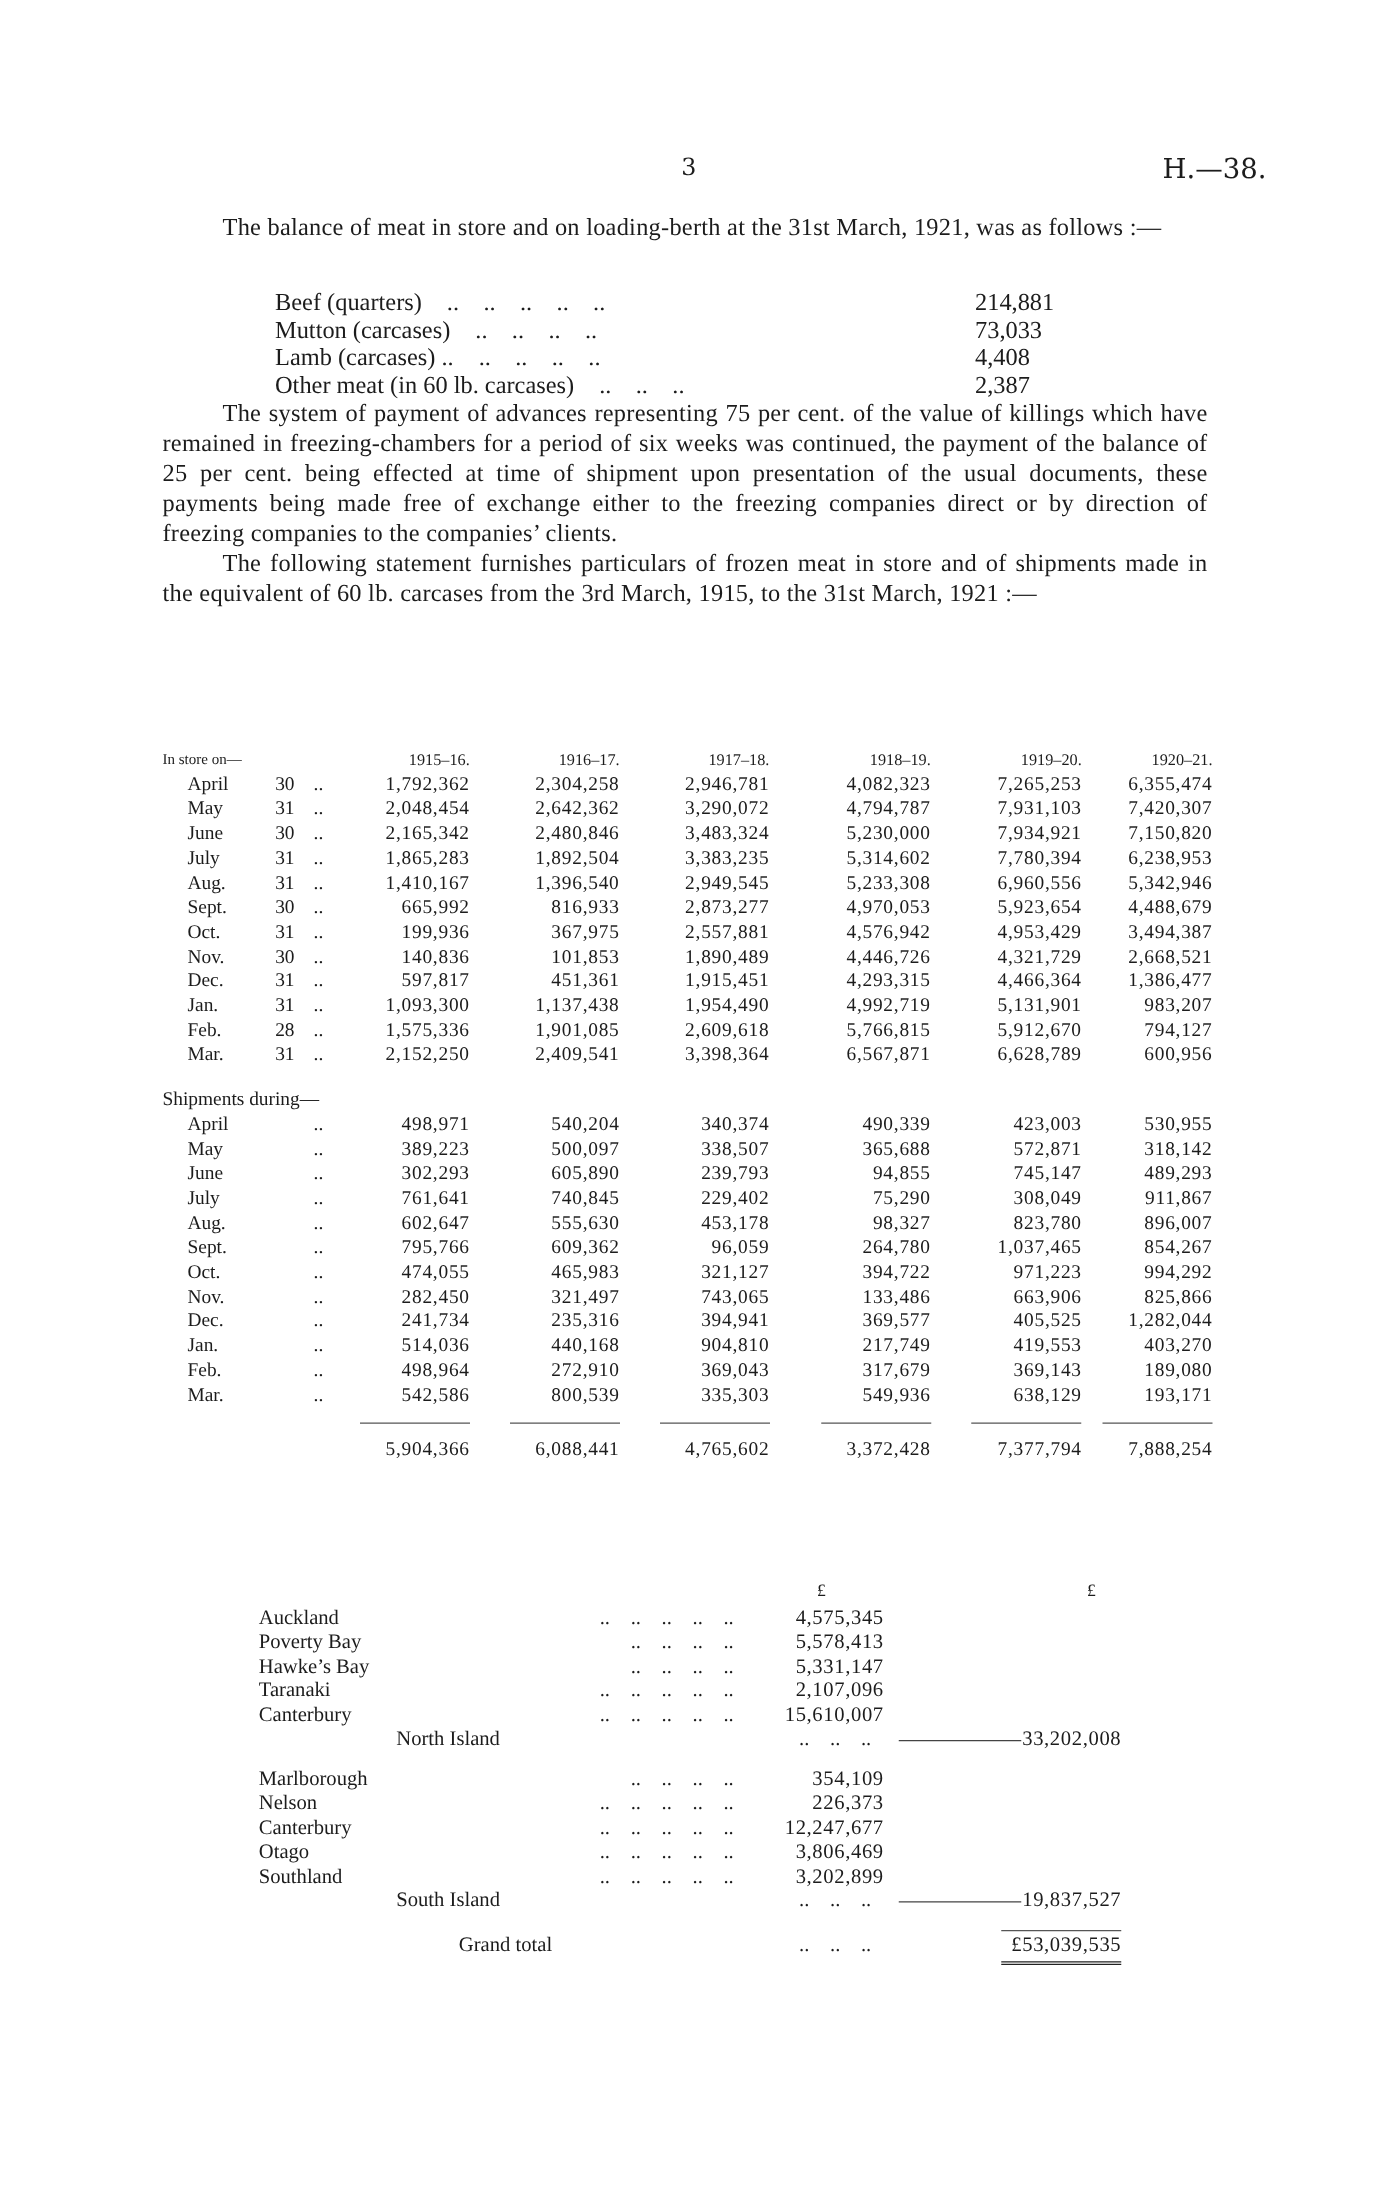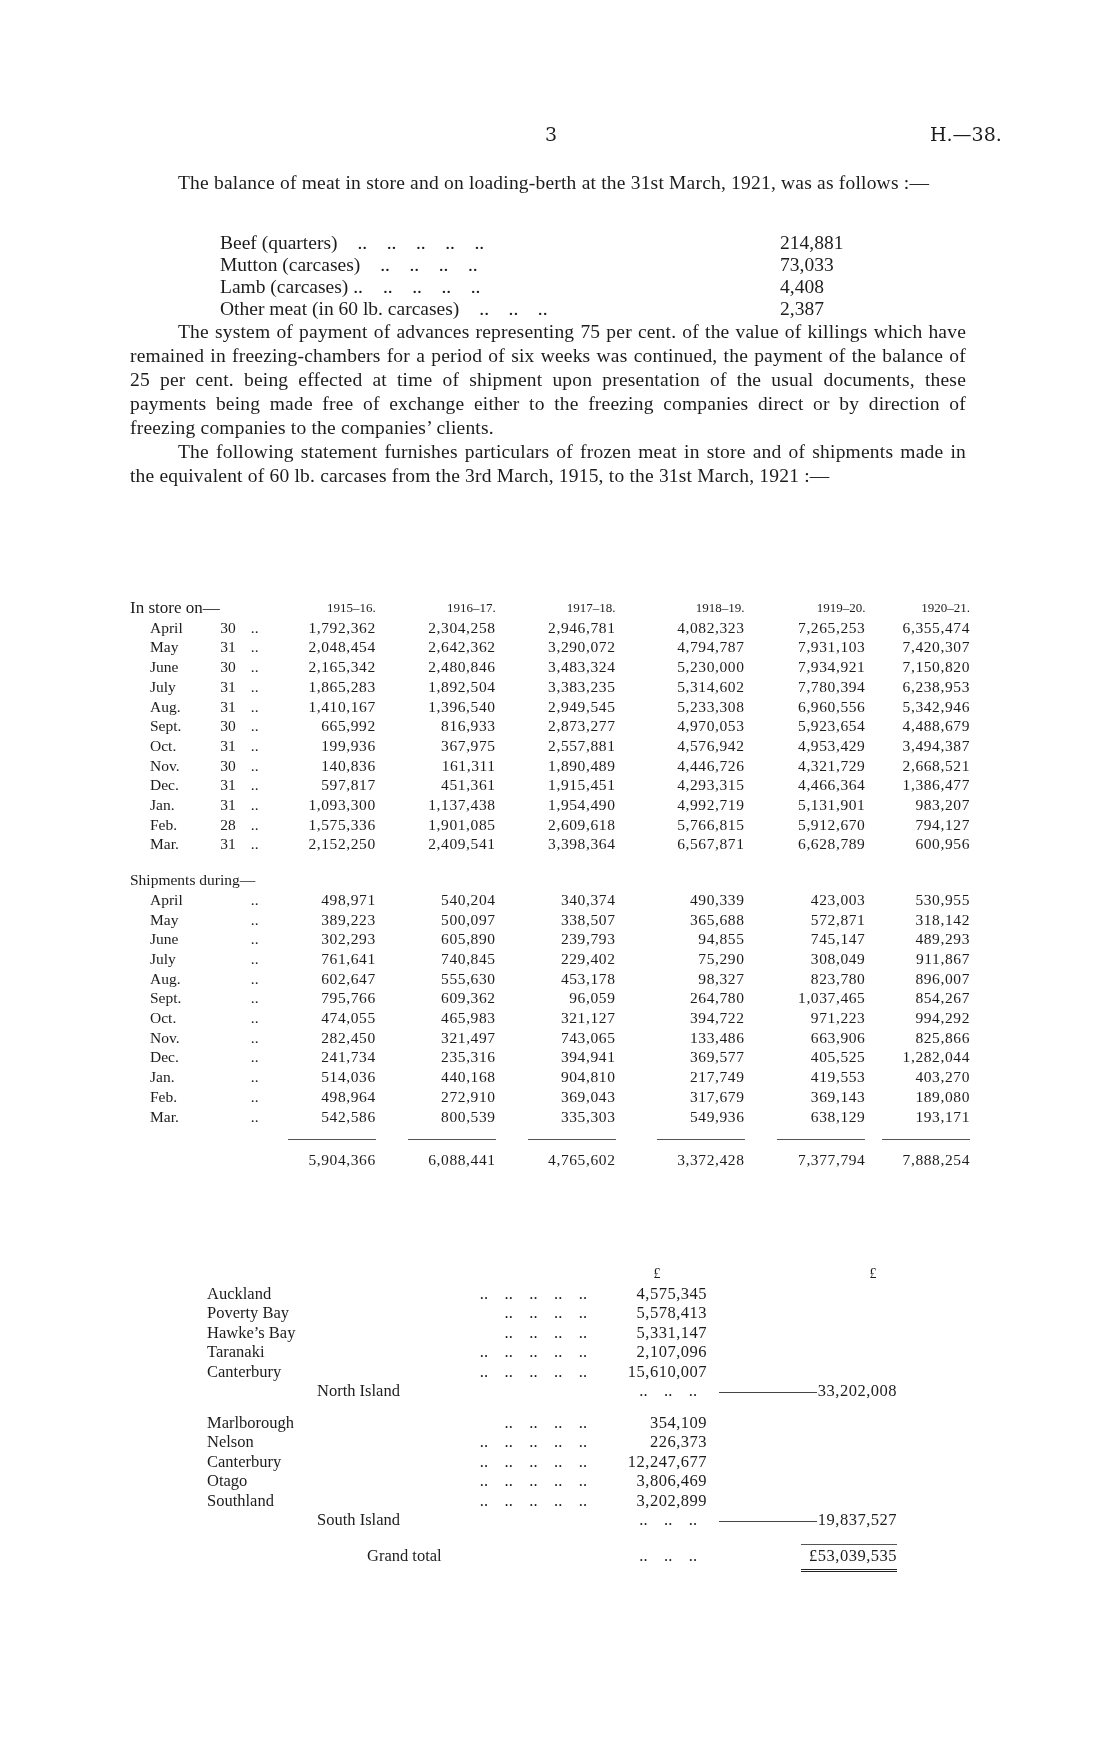--- a/index.html
+++ b/index.html
@@ -3,21 +3,21 @@
 <meta charset="utf-8">
 <style>
   html, body { margin: 0; padding: 0; background: #ffffff; }
   body {
     width: 1114px; height: 1758px; position: relative; overflow: hidden;
     font-family: "DejaVu Serif", "Liberation Serif", serif;
     color: #1c1c1c;
   }
   .page { position: absolute; left: 0; top: 0; width: 1114px; height: 1758px; }
   .hdr-page { position: absolute; top: 123px; left: 545px; font-size: 19px; }
-  .hdr-ref { position: absolute; top: 123px; left: 930px; font-size: 19px; }
+  .hdr-ref { position: absolute; top: 123px; left: 930px; font-size: 22px; }
 
   .para {
     position: absolute; left: 130px; width: 836px;
     font-family: "Liberation Serif", "DejaVu Serif", serif;
     font-size: 19.5px; line-height: 24px; text-align: justify;
     letter-spacing: 0.2px;
   }
   .para .indent { display: inline-block; width: 48px; }
 
   .balance { position: absolute; left: 220px; top: 232px; width: 660px;
@@ -91,21 +91,21 @@
         <col style="width:30px">
       <col style="width:92px">
         <col style="width:117px">
         <col style="width:117px">
       <col style="width:126px">
         <col style="width:118px">
         <col style="width:102px">
     </colgroup>
     <thead>
       <tr>
-        <th colspan="3" style="text-align:left; font-size:17px;">In store on—</th>
+        <th colspan="3" style="text-align:left; font-size:12px;">In store on—</th>
         <th>1915–16.</th>
         <th>1916–17.</th>
         <th>1917–18.</th>
         <th>1918–19.</th>
         <th>1919–20.</th>
         <th>1920–21.</th>
       </tr>
     </thead>
     <tbody id="stmt-body">
         <tr>
@@ -183,21 +183,21 @@
           <td class="num">2,557,881</td>
           <td class="num">4,576,942</td>
           <td class="num">4,953,429</td>
           <td class="num">3,494,387</td>
         </tr>
         <tr>
           <td class="month">Nov.</td>
           <td class="day">30</td>
           <td class="dots">..</td>
           <td class="num">140,836</td>
-          <td class="num">161,311</td>
+          <td class="num">101,853</td>
           <td class="num">1,890,489</td>
           <td class="num">4,446,726</td>
           <td class="num">4,321,729</td>
           <td class="num">2,668,521</td>
         </tr>
         <tr>
           <td class="month">Dec.</td>
           <td class="day">31</td>
           <td class="dots">..</td>
           <td class="num">597,817</td>

